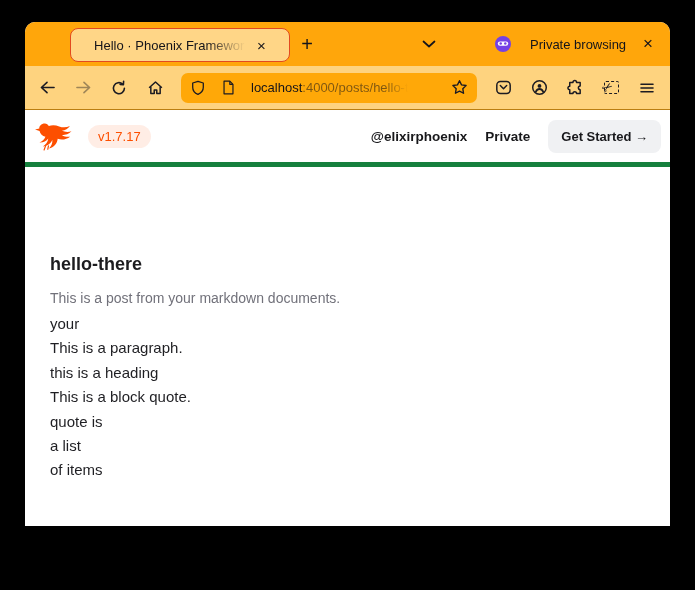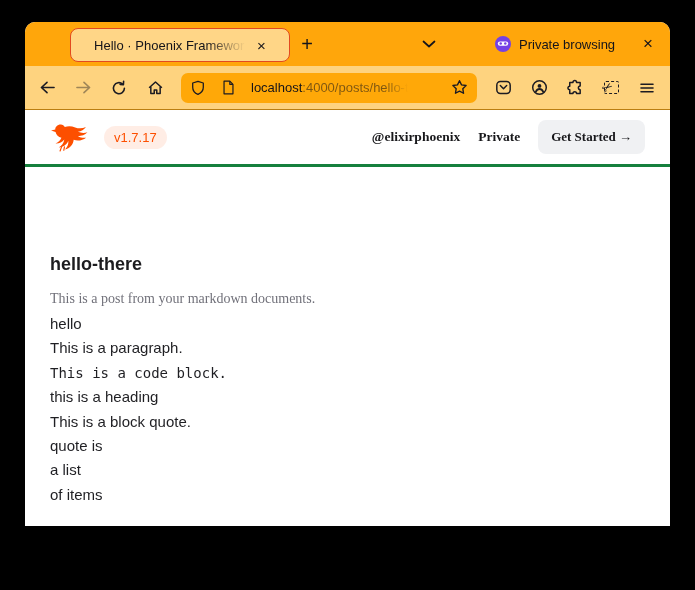--- a/index.html
+++ b/index.html
@@ -21,21 +21,21 @@
                max-width:156px;
                -webkit-mask-image:linear-gradient(to right,#000 72%,transparent 97%);
                mask-image:linear-gradient(to right,#000 72%,transparent 97%); }
   .tab-close { margin-left:7px; font-size:15px; line-height:1; color:#15141a; }
   .newtab { position:absolute; left:268px; top:8px; width:28px; height:28px;
             display:flex; align-items:center; justify-content:center;
             font-size:20px; font-weight:300; color:#15141a; border-radius:4px; }
   .tabs-chevron { position:absolute; left:390px; top:8px; width:28px; height:28px;
                   display:flex; align-items:center; justify-content:center; }
   .private { position:absolute; left:470px; top:0; height:44px;
-             display:flex; align-items:center; gap:8px; }
+             display:flex; align-items:center; gap:19px; }
   .private-label { font-size:13px; color:#15141a; }
   .win-close { position:absolute; right:8px; top:8px; width:28px; height:28px;
                display:flex; align-items:center; justify-content:center;
                font-size:17px; color:#15141a; }
 
   
   .toolbar { height:44px; background:#fed37f; border-bottom:1.5px solid #ba7e12;
              display:flex; align-items:center; padding:0 8px; flex:0 0 auto; }
   .tool-btn { width:28px; height:28px; display:flex; align-items:center;
               justify-content:center; border-radius:4px; flex:0 0 auto; }
@@ -55,32 +55,32 @@
   .right-tools { display:flex; align-items:center; margin-left:12px; }
   .right-tools .tool-btn + .tool-btn { margin-left:8px; }
 
   .shot-box { position:relative; width:15px; height:13px;
               border:1.5px dashed #1c1b22; border-radius:2px; }
   .shot-scissors { position:absolute; left:-3px; top:-2px; font-size:13px;
                    color:#1c1b22; transform:rotate(-35deg); font-family:"DejaVu Sans", sans-serif; }
 
   
   .page { flex:1; background:#fff; overflow:hidden; }
-  .site-header { height:57px; display:flex; align-items:center; padding:0 25px;
-                 border-bottom:3px solid #15803d; }
+  .site-header { height:57px; display:flex; align-items:center; padding:0 9px;
+                 border-bottom:5px solid #15803d; }
   .version-pill { margin-left:12px; background:rgba(253,79,0,0.1); color:#fd4f00;
                   font-size:13px; padding:4px 10px; border-radius:999px; }
-  .header-right { margin-left:auto; display:flex; align-items:center; gap:18px;font-family:Liberation Serif, serif; }
+  .header-right { margin-left:auto; display:flex; align-items:center; gap:18px; }
   .hdr-link { font-size:13.5px; font-weight:700; color:#18181b; text-decoration:none; }
   .cta-btn { background:#f0f1f3; border:none; border-radius:8px; padding:9px 13px;
              font-family:inherit; font-size:13px; font-weight:700; color:#18181b; }
 
   .article { padding:84px 25px 0; }
   .article h1 { font-size:18px; line-height:26px; font-weight:700; color:#1c1c1f; }
-  .subtitle { margin-top:12px; font-size:14px; line-height:19px; color:#71717a;font-family:Liberation Serif, serif; }
+  .subtitle { margin-top:12px; font-size:14px; line-height:19px; color:#71717a; }
   .lines { margin-top:4px; }
   .line { font-size:15px; line-height:24.4px; color:#1f1f23; }
   .line.mono { font-family:"DejaVu Sans Mono", monospace; font-size:14px; }
 </style>
 </head>
 <body>
 
 <div class="stage">
   <div class="window">
 
@@ -193,23 +193,22 @@
           <a class="hdr-link">@elixirphoenix</a>
           <a class="hdr-link">Private</a>
           <button class="cta-btn">Get Started →</button>
         </div>
       </div>
 
       <div class="article">
         <h1>hello-there</h1>
         <div class="subtitle">This is a post from your markdown documents.</div>
         <div class="lines">
-          <div class="line">hello</div>
+          <div class="line">your</div>
           <div class="line">This is a paragraph.</div>
-          <div class="line mono">This is a code block.</div>
           <div class="line">this is a heading</div>
           <div class="line">This is a block quote.</div>
           <div class="line">quote is</div>
           <div class="line">a list</div>
           <div class="line">of items</div>
         </div>
       </div>
     </div>
 
   </div>

